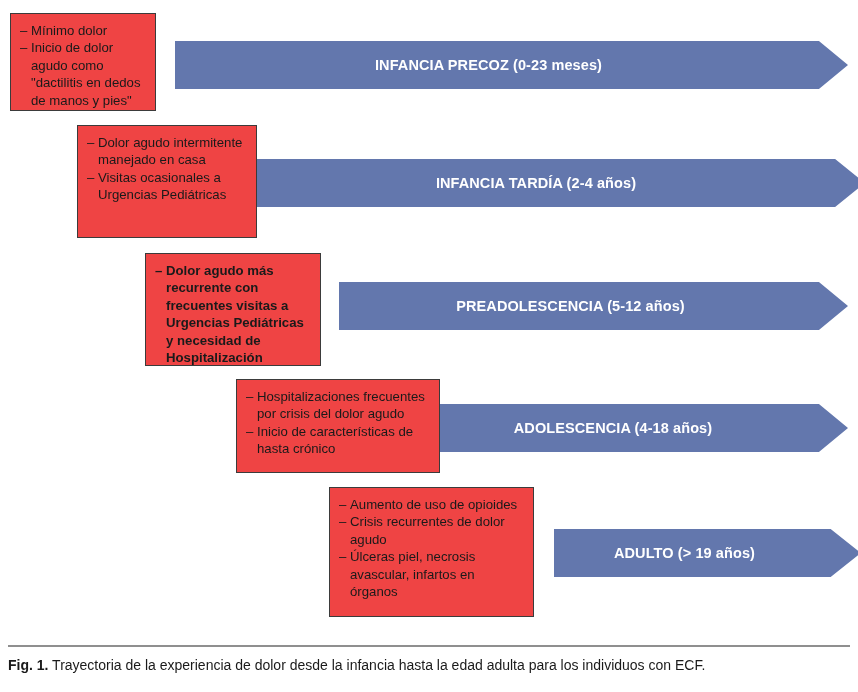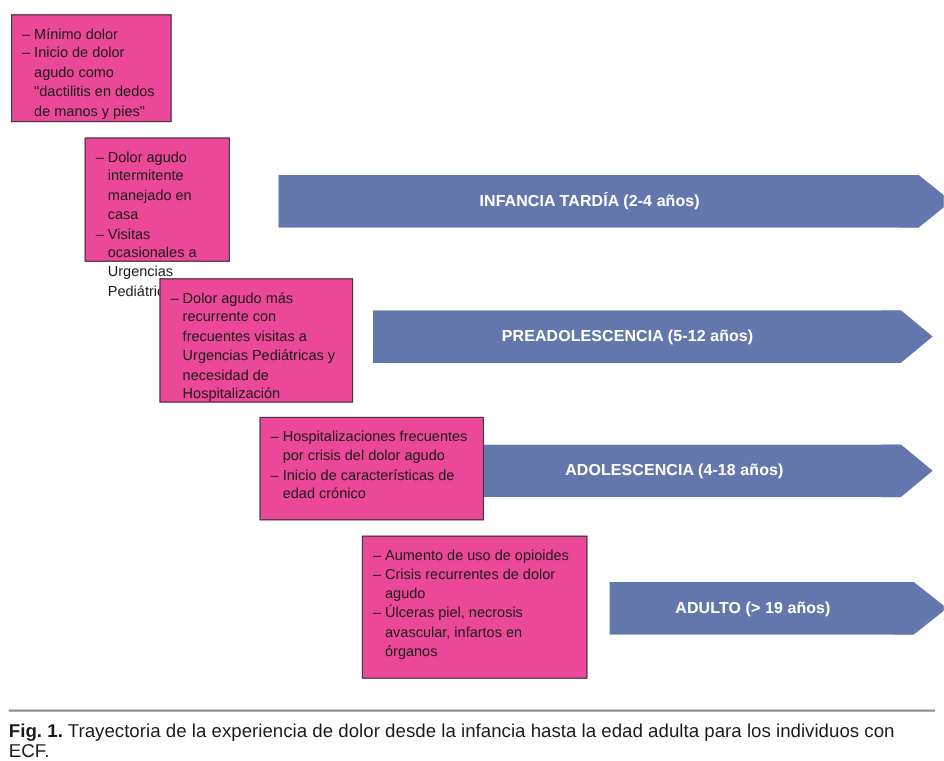--- a/index.html
+++ b/index.html
@@ -45,21 +45,21 @@
     font-size: 14.5px;
     letter-spacing: 0.1px;
     white-space: nowrap;
     pointer-events: none;
   }
 
   
   .info-box {
     position: absolute;
     border: 1.3px solid #3b3b3b;
-    background: #ec4899;
+    background: #ef4444;
     box-sizing: border-box;
     padding: 8px 8px 8px 9px;
   }
   .info-box ul {
     list-style: none;
     margin: 0;
     padding: 0;
   }
   .info-box li {
     position: relative;
@@ -82,33 +82,39 @@
     top: 645px;
     width: 842px;
     height: 1.5px;
     background: #8f8f8f;
   }
   #caption {
     position: absolute;
     left: 8px;
     top: 656px;
     width: 842px;
-    font-size: 17px;
+    font-size: 14px;
     line-height: 18px;
     color: #1a1a1a;
   }
   #caption .cap-label {
     font-weight: bold;
   }
 </style>
 </head>
 <body>
 
 <div id="figure-root">
 
+  <div class="arrow" style="left:175px; top:41px; width:673px;">
+    <svg class="arrow-shape" viewBox="0 0 673 48" preserveAspectRatio="none">
+      <polygon points="0,0 627,0 627,-14 673,24 627,62 627,48 0,48" fill="#6377ad"></polygon>
+    </svg>
+    <div class="arrow-label">INFANCIA PRECOZ (0-23 meses)</div>
+  </div>
 
   <div class="arrow" style="left:253px; top:159px; width:595px;padding-left:17px;">
     <svg class="arrow-shape" viewBox="0 0 595 48" preserveAspectRatio="none">
       <polygon points="0,0 549,0 549,-14 595,24 549,62 549,48 0,48" fill="#6377ad"></polygon>
     </svg>
     <div class="arrow-label">INFANCIA TARDÍA (2-4 años)</div>
   </div>
 
   <div class="arrow" style="left:339px; top:282px; width:509px;">
     <svg class="arrow-shape" viewBox="0 0 509 48" preserveAspectRatio="none">
@@ -131,37 +137,37 @@
     <div class="arrow-label">ADULTO (&gt; 19 años)</div>
   </div>
 
   <div class="info-box" style="left:10px; top:13px; width:146px; height:98px;">
     <ul>
       <li>Mínimo dolor</li>
       <li>Inicio de dolor agudo como "dactilitis en dedos de manos y pies"</li>
     </ul>
   </div>
 
-  <div class="info-box" style="left:77px; top:125px; width:132px; height:113px;">
+  <div class="info-box" style="left:77px; top:125px; width:180px; height:113px;">
     <ul>
       <li>Dolor agudo intermitente manejado en casa</li>
       <li>Visitas ocasionales a Urgencias Pediátricas</li>
     </ul>
   </div>
 
-  <div class="info-box" style="left:145px; top:253px; width:176px; height:113px;">
+  <div class="info-box" style="left:145px; top:253px; width:176px; height:113px;font-weight:bold;">
     <ul>
       <li>Dolor agudo más recurrente con frecuentes visitas a Urgencias Pediátricas y necesidad de Hospitalización</li>
     </ul>
   </div>
 
   <div class="info-box" style="left:236px; top:379px; width:204px; height:94px;">
     <ul>
       <li>Hospitalizaciones frecuentes por crisis del dolor agudo</li>
-      <li>Inicio de características de edad crónico</li>
+      <li>Inicio de características de hasta crónico</li>
     </ul>
   </div>
 
   <div class="info-box" style="left:329px; top:487px; width:205px; height:130px;">
     <ul>
       <li>Aumento de uso de opioides</li>
       <li>Crisis recurrentes de dolor agudo</li>
       <li>Úlceras piel, necrosis avascular, infartos en órganos</li>
     </ul>
   </div>

